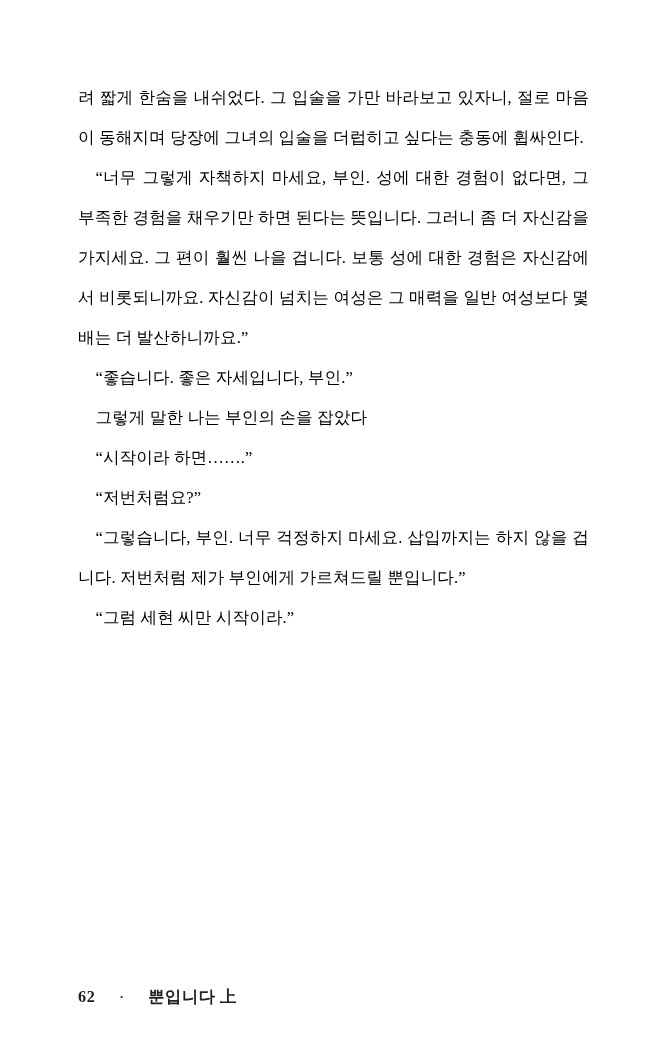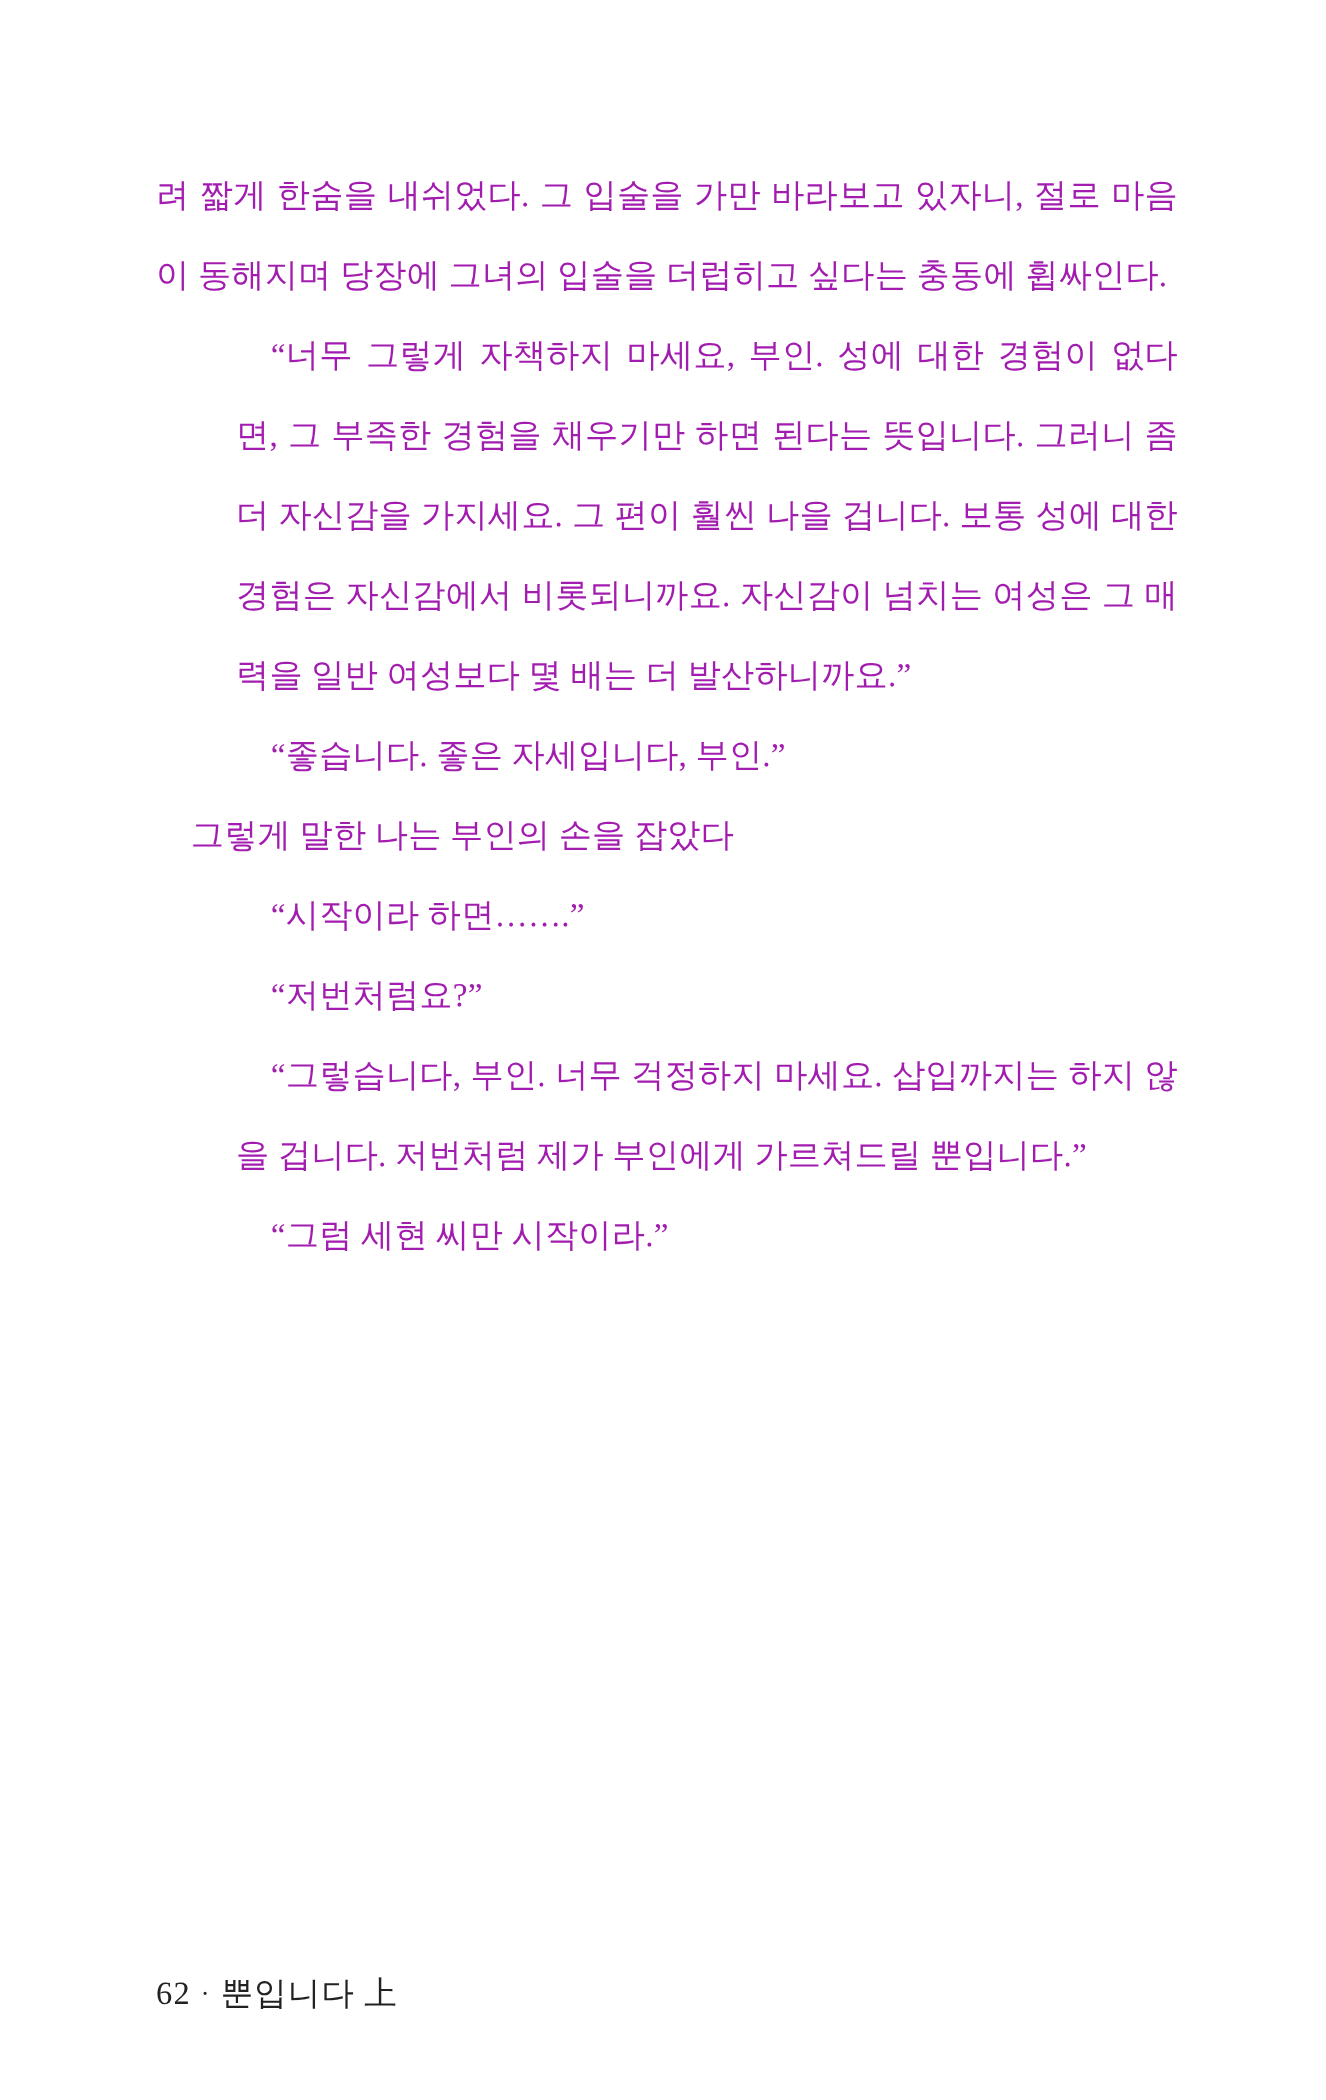--- a/index.html
+++ b/index.html
@@ -20,44 +20,44 @@
     height: 1050px;
     box-sizing: border-box;
     padding: 78px 74px 0 78px;
   }
   .body-text {
     font-size: 16.6px;
     line-height: 40px;
     text-align: justify;
     text-justify: inter-character;
     letter-spacing: 0.1px;
-    color: #a21caf;
+    color: #000000;
   }
   .para {
     margin: 0;
     text-indent: 0;
     white-space: normal;
   }
   .para.indent {
     text-indent: 1.05em;
   }
   .para.quote {
     text-indent: 1.05em;
-    margin-left: 40px;
   }
   .footer {
     position: absolute;
     left: 78px;
     bottom: 42px;
     font-size: 16.2px;
     letter-spacing: 0.6px;
     color: #222222;
     display: flex;
     align-items: center;
-    gap: 5px;
+    gap: 24px;
+    font-weight: bold;
   }
   .footer .dot {
     font-size: 13px;
     line-height: 1;
     position: relative;
     top: -1px;
   }
   .footer .pagenum {
     font-family: "Liberation Serif", serif;
   }

